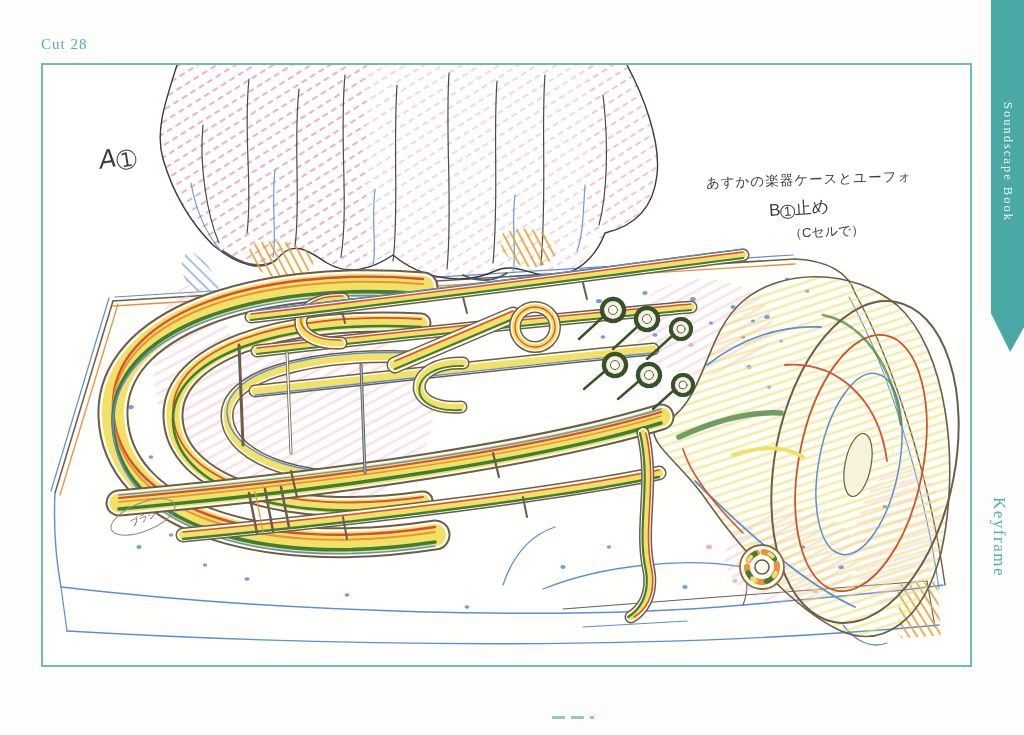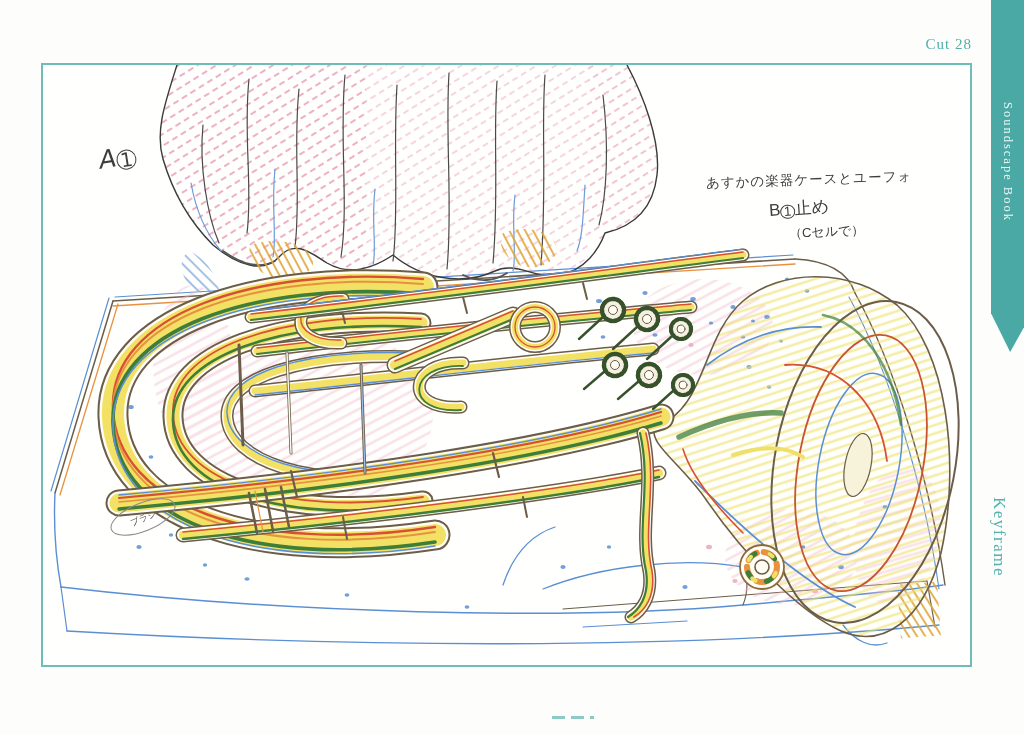--- a/index.html
+++ b/index.html
@@ -1,19 +1,19 @@
 <!DOCTYPE html>
 <html><head>
 <meta charset="utf-8">
 <style>
   html,body{margin:0;padding:0;background:#ffffff;}
   .page{position:relative;width:1024px;height:735px;background:#fdfdfb;overflow:hidden;
         font-family:"Liberation Sans",sans-serif;}
   
-  .cut-label{position:absolute;left:41px;top:36px;width:931px;text-align:right;
+  .cut-label{position:absolute;left:41px;top:36px;width:931px;text-align:left;
              font-family:"Liberation Serif",serif;font-size:15px;letter-spacing:1px;
              color:#4fb0ab;}
   .page-number{position:absolute;left:41px;top:703px;width:931px;text-align:center;
                font-family:"Liberation Serif",serif;font-size:9px;color:#63b7b2;}
   .bottom-dash{position:absolute;left:552px;top:716px;width:42px;height:3px;
                background:repeating-linear-gradient(90deg,#8ccac6 0 13px,transparent 13px 19px);}
   
   .frame{position:absolute;left:41px;top:63px;width:931px;height:604px;
          border:2px solid #6fbdb7;box-sizing:border-box;background:#fffffe;}
   .frame svg{display:block;width:100%;height:100%;}

